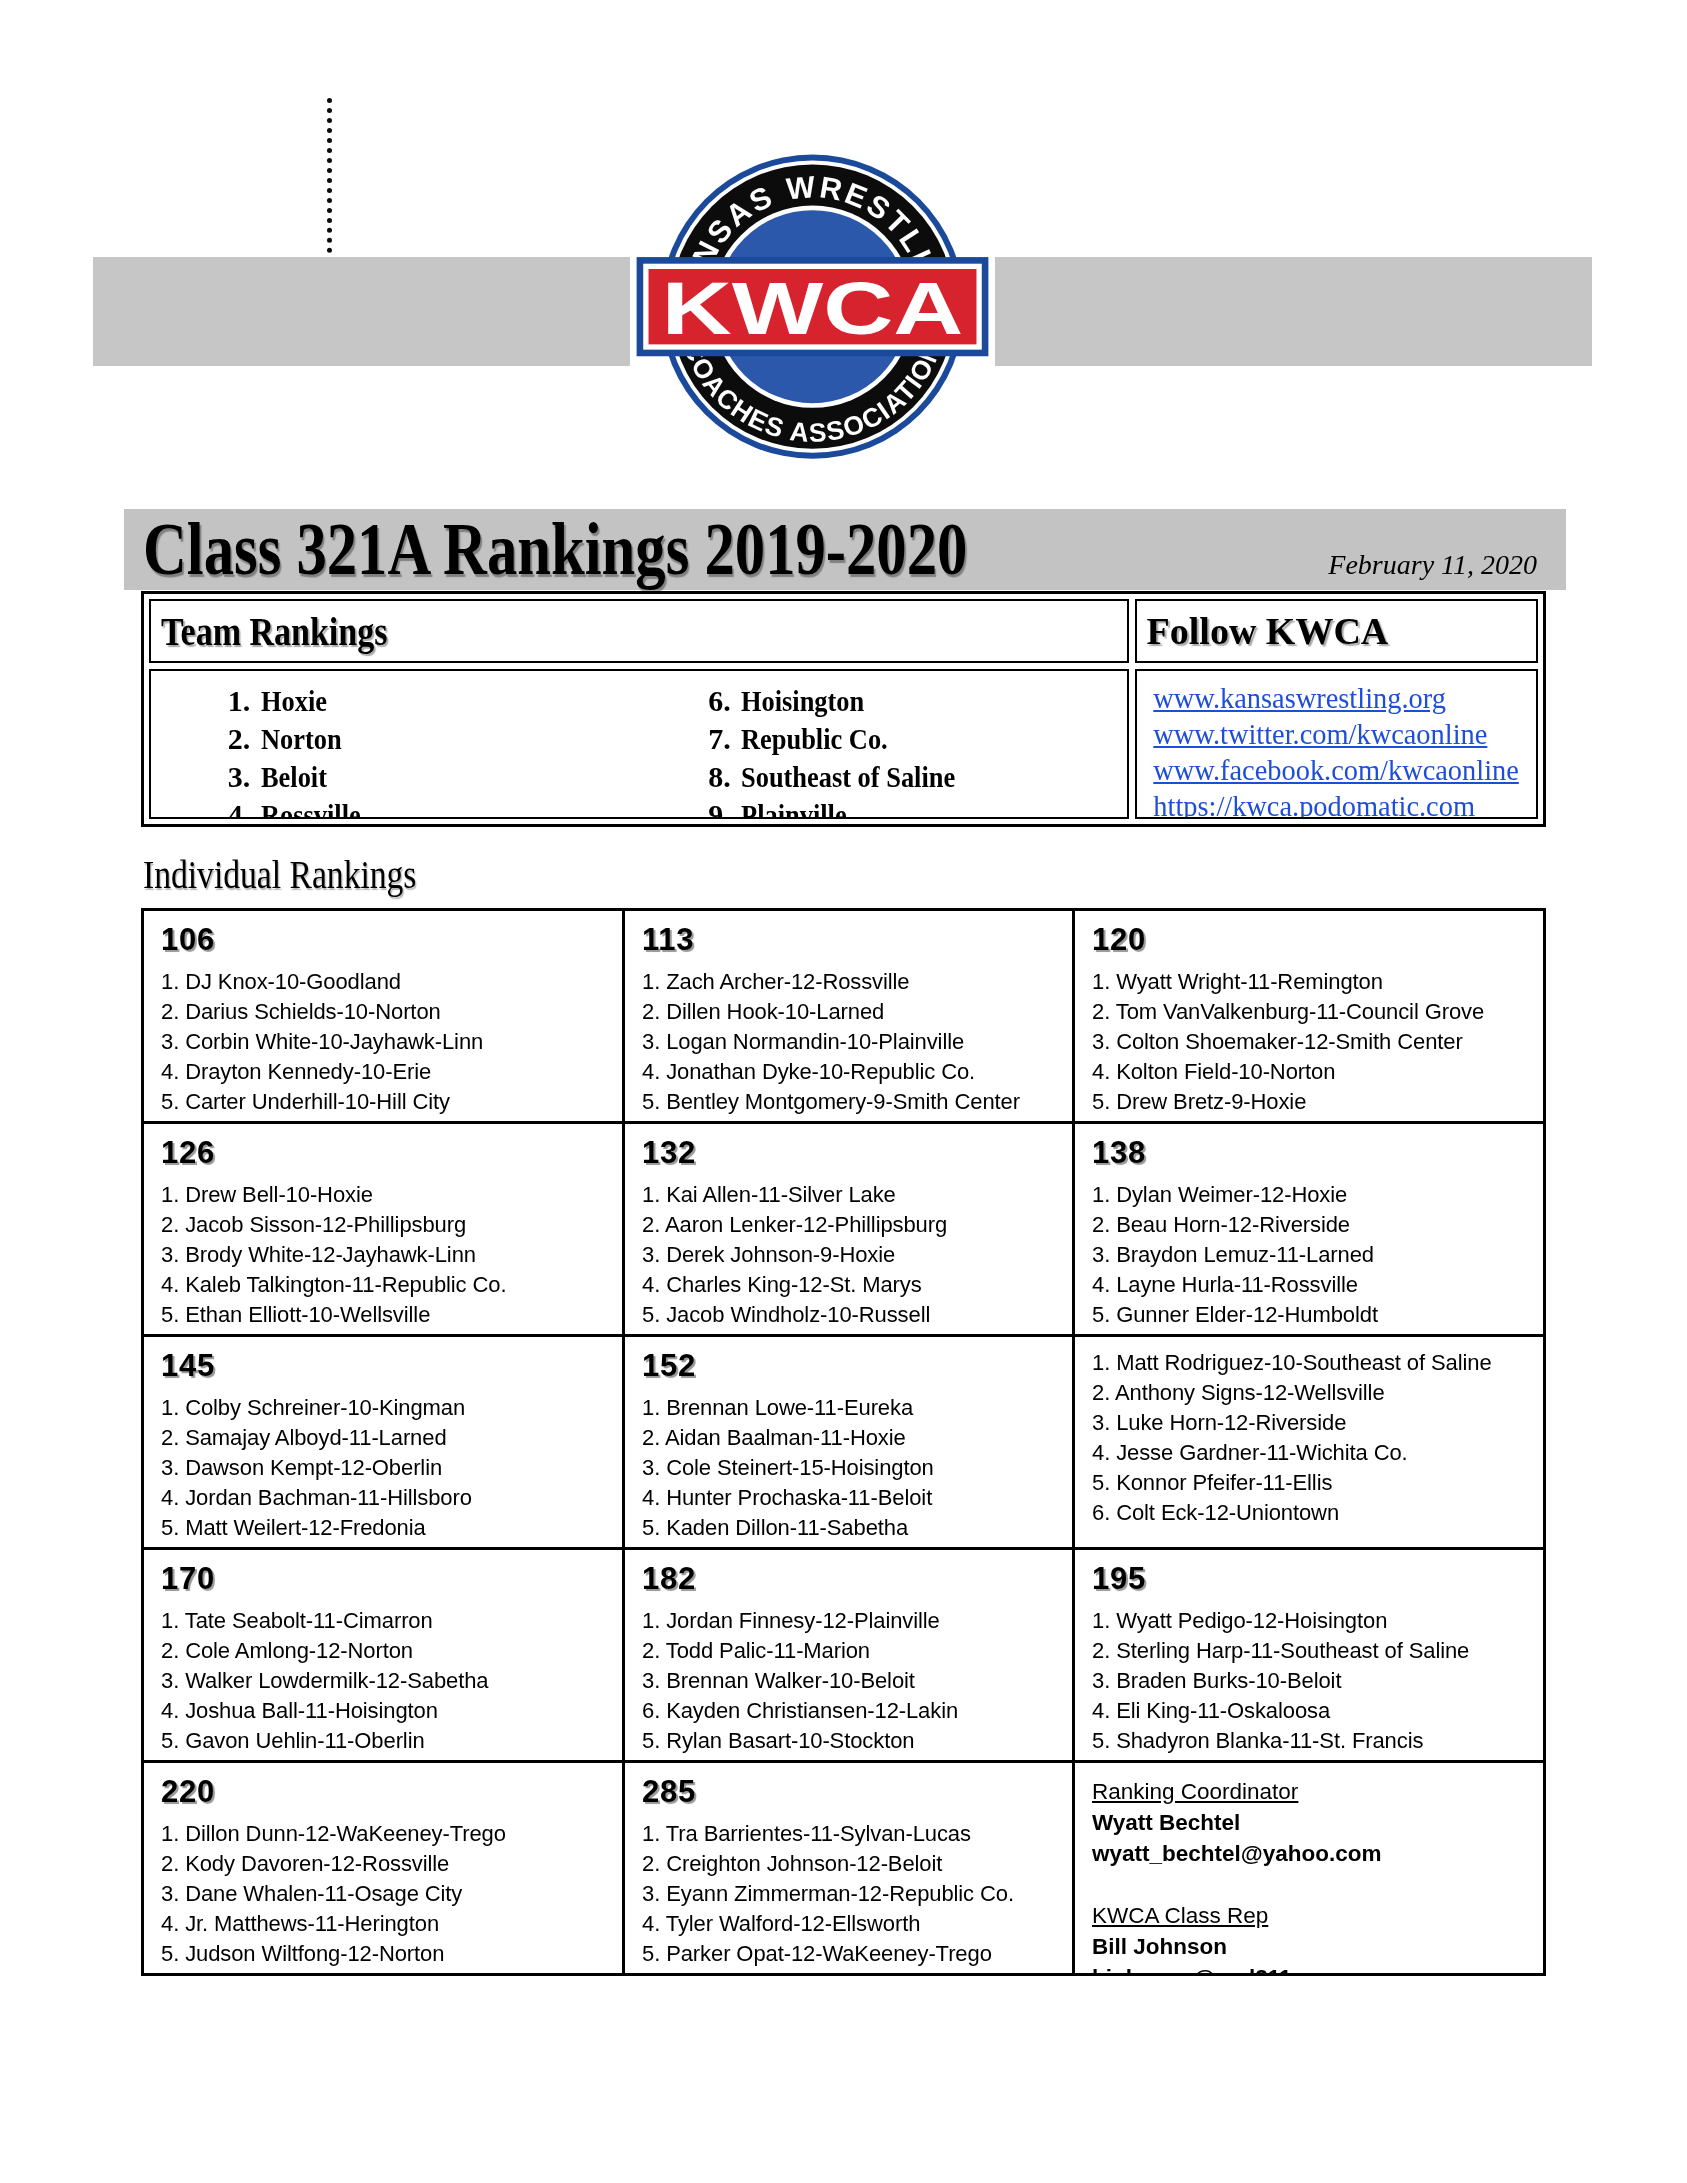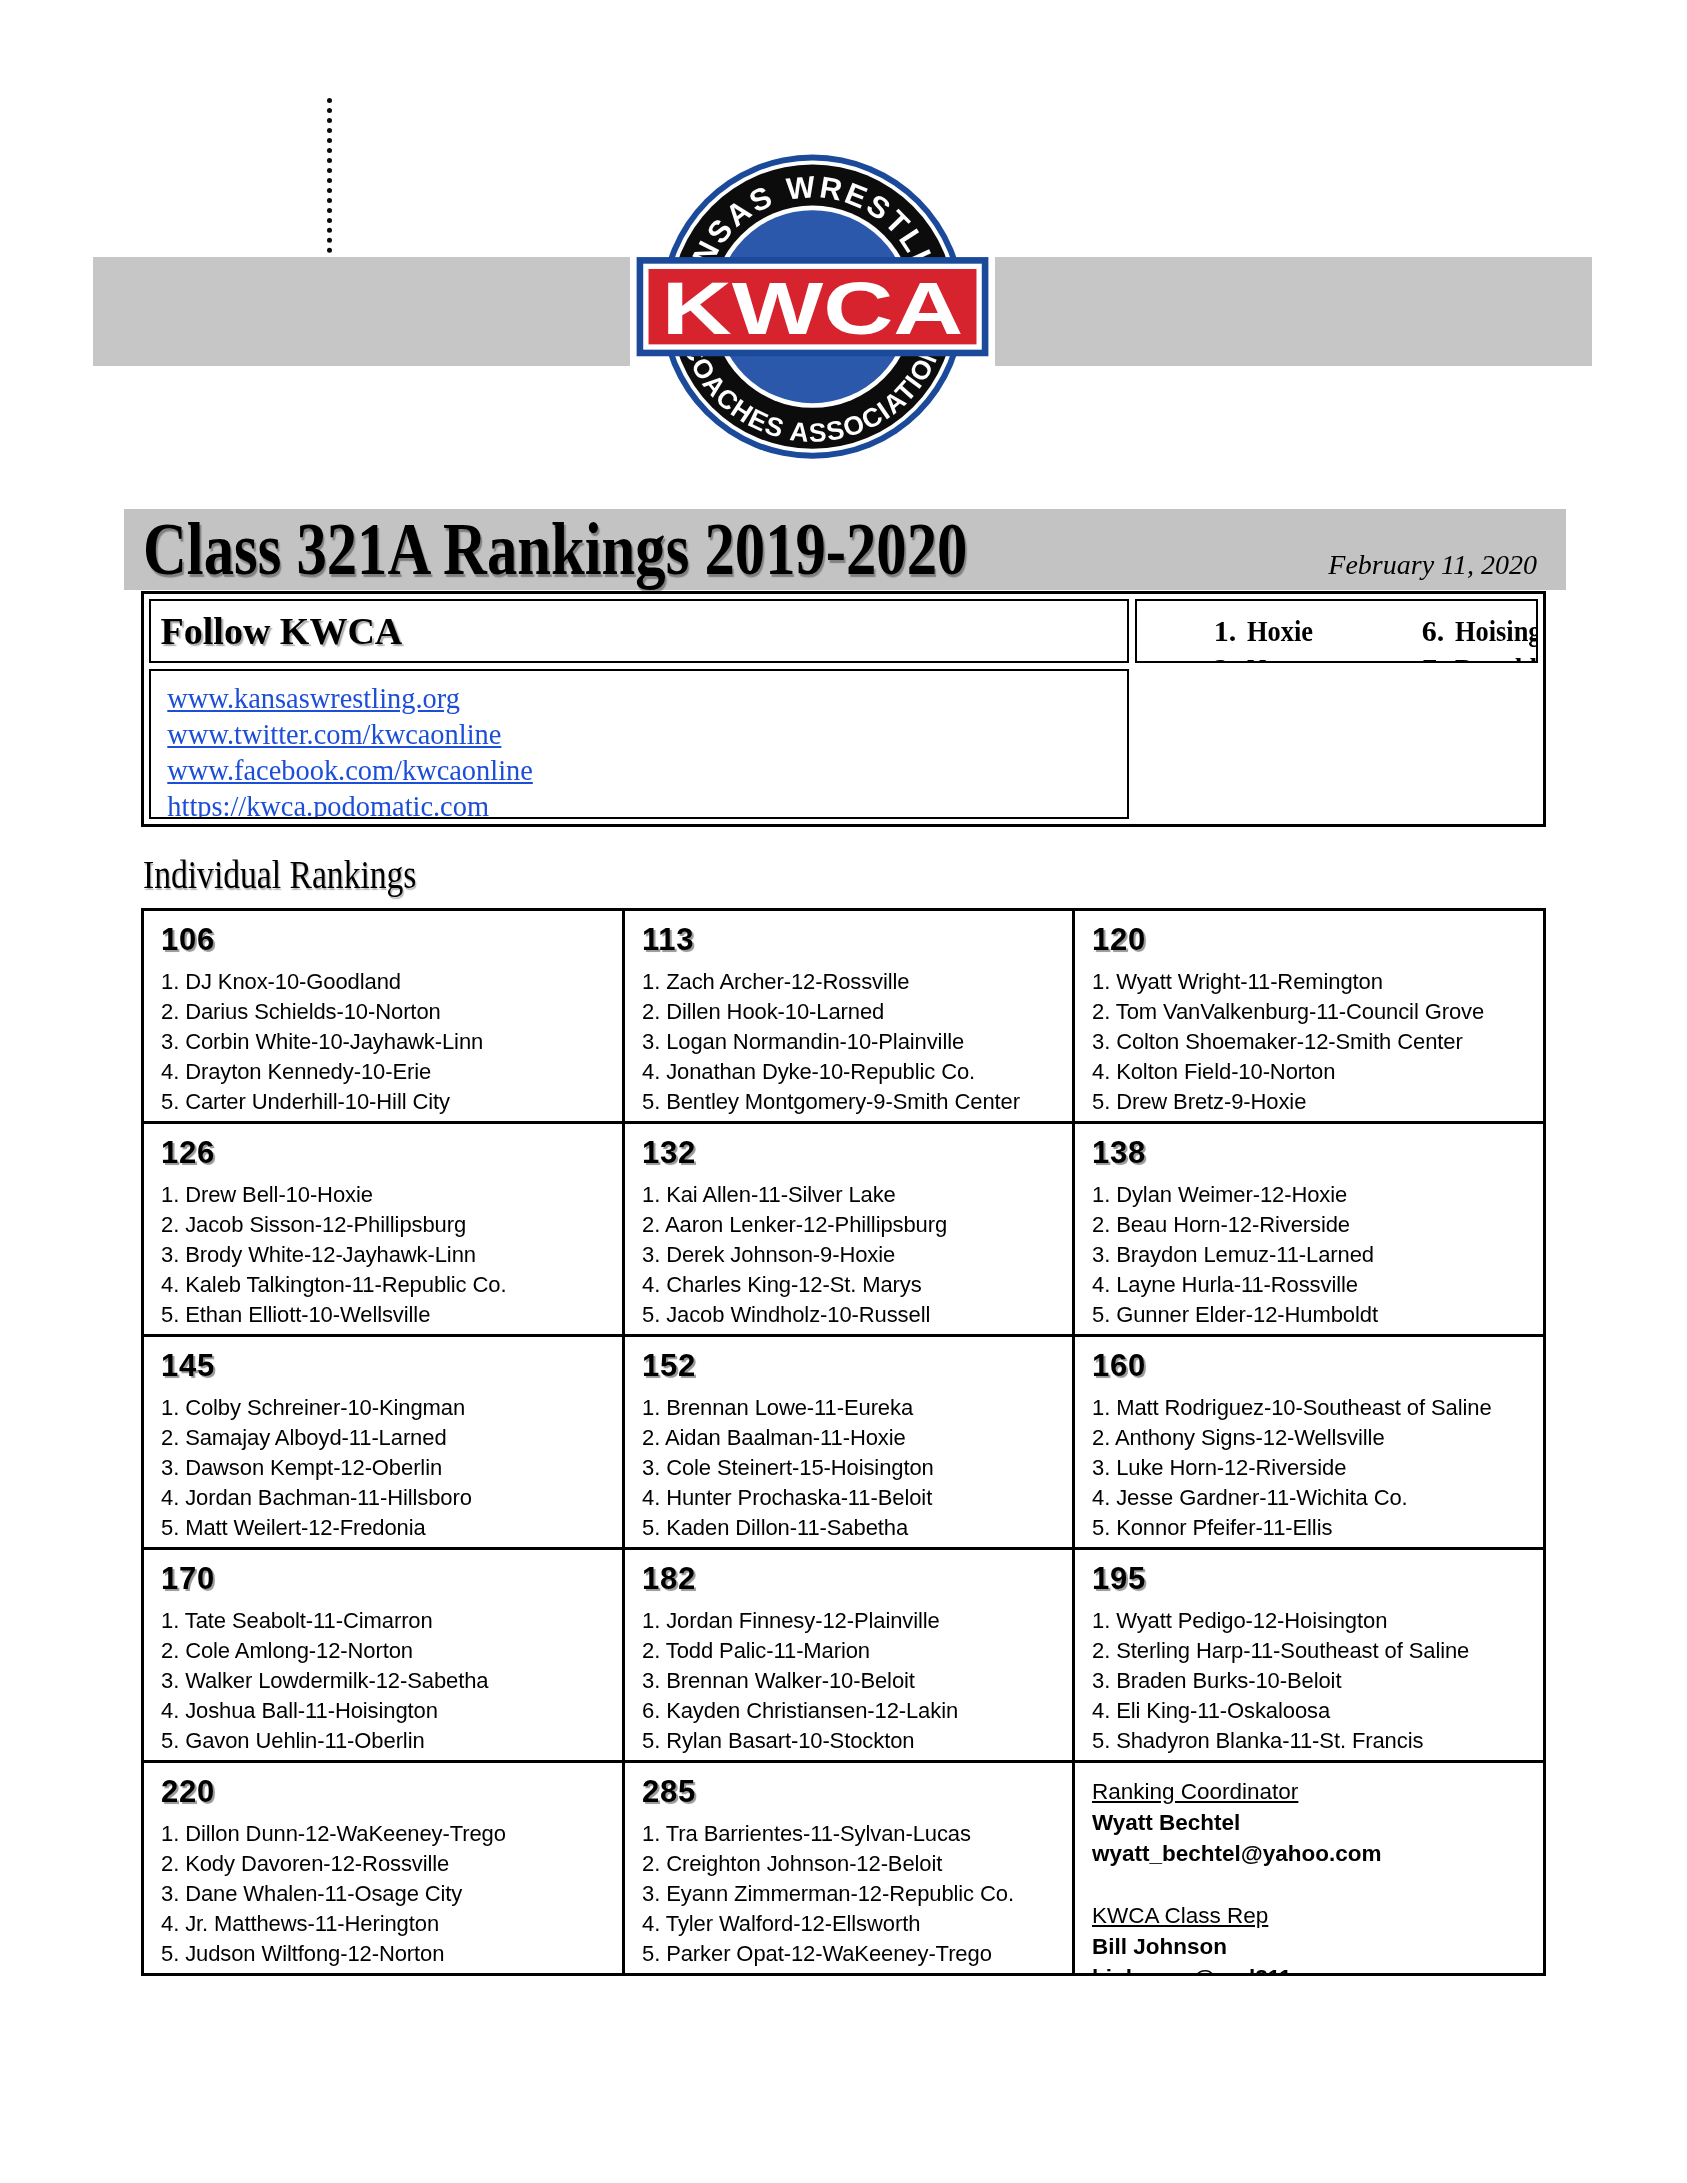--- a/index.html
+++ b/index.html
@@ -103,20 +103,23 @@
     </svg>
   </div>
 
   <div class="title-bar">
     <span class="doc-title"><span class="squeeze">Class 321A Rankings 2019-2020</span></span>
     <span class="doc-date">February 11, 2020</span>
   </div>
 
   <div class="team-section">
     <div class="cellbox ts-header">
+      <span class="h-team"><span class="squeeze">Team Rankings</span></span>
+    </div>
+    <div class="cellbox ts-header">
       <span class="h-follow">Follow KWCA</span>
     </div>
     <div class="cellbox ts-body-left">
       <ol class="team-col first">
 
           <li class="team-item">
             <span class="t-num">1.</span>
             <span class="t-name">Hoxie</span>
           </li>
 
@@ -261,21 +264,20 @@
         <div class="w-head">152</div>
         <div class="w-entry">1. Brennan Lowe-11-Eureka</div>
         <div class="w-entry">2. Aidan Baalman-11-Hoxie</div>
         <div class="w-entry">3. Cole Steinert-15-Hoisington</div>
         <div class="w-entry">4. Hunter Prochaska-11-Beloit</div>
         <div class="w-entry">5. Kaden Dillon-11-Sabetha</div>
         <div class="w-entry">6. Grant Roush-12-Perry-Lecompton</div>
       </div>
 
       <div class="ir-cell">
-        <div class="w-head">160</div>
         <div class="w-entry">1. Matt Rodriguez-10-Southeast of Saline</div>
         <div class="w-entry">2. Anthony Signs-12-Wellsville</div>
         <div class="w-entry">3. Luke Horn-12-Riverside</div>
         <div class="w-entry">4. Jesse Gardner-11-Wichita Co.</div>
         <div class="w-entry">5. Konnor Pfeifer-11-Ellis</div>
         <div class="w-entry">6. Colt Eck-12-Uniontown</div>
       </div>
 
       <div class="ir-cell">
         <div class="w-head">170</div>

